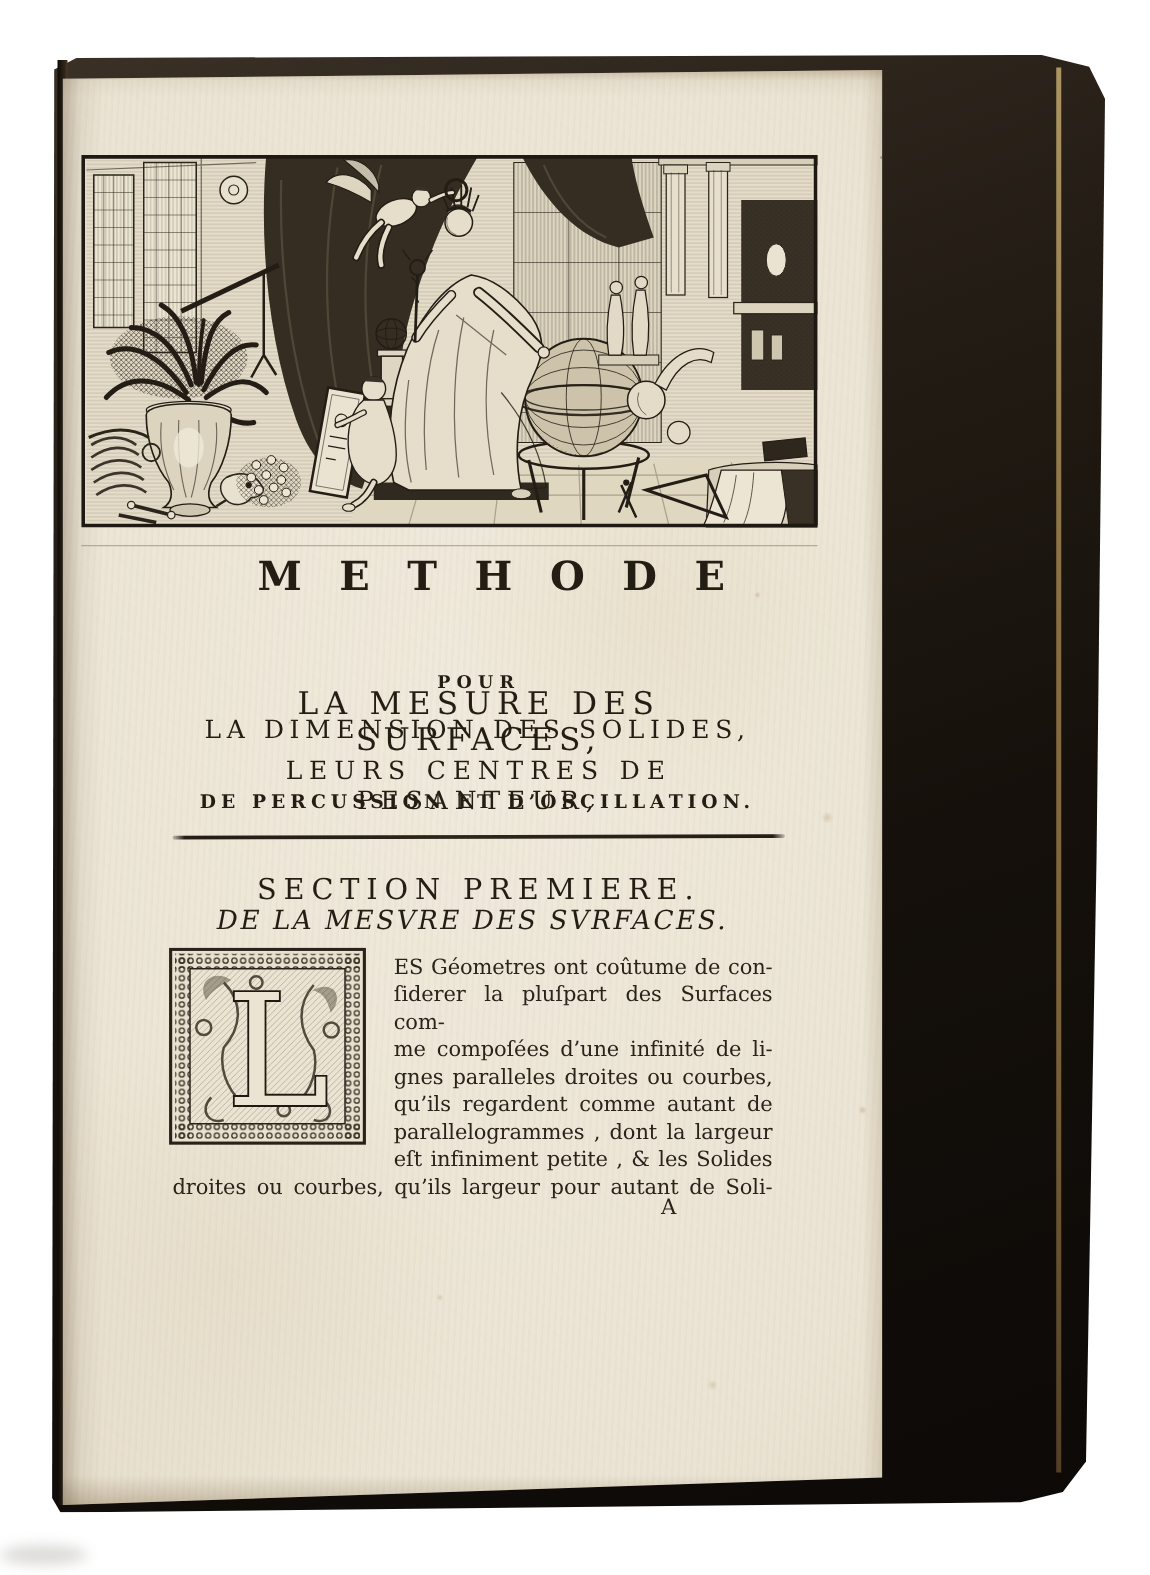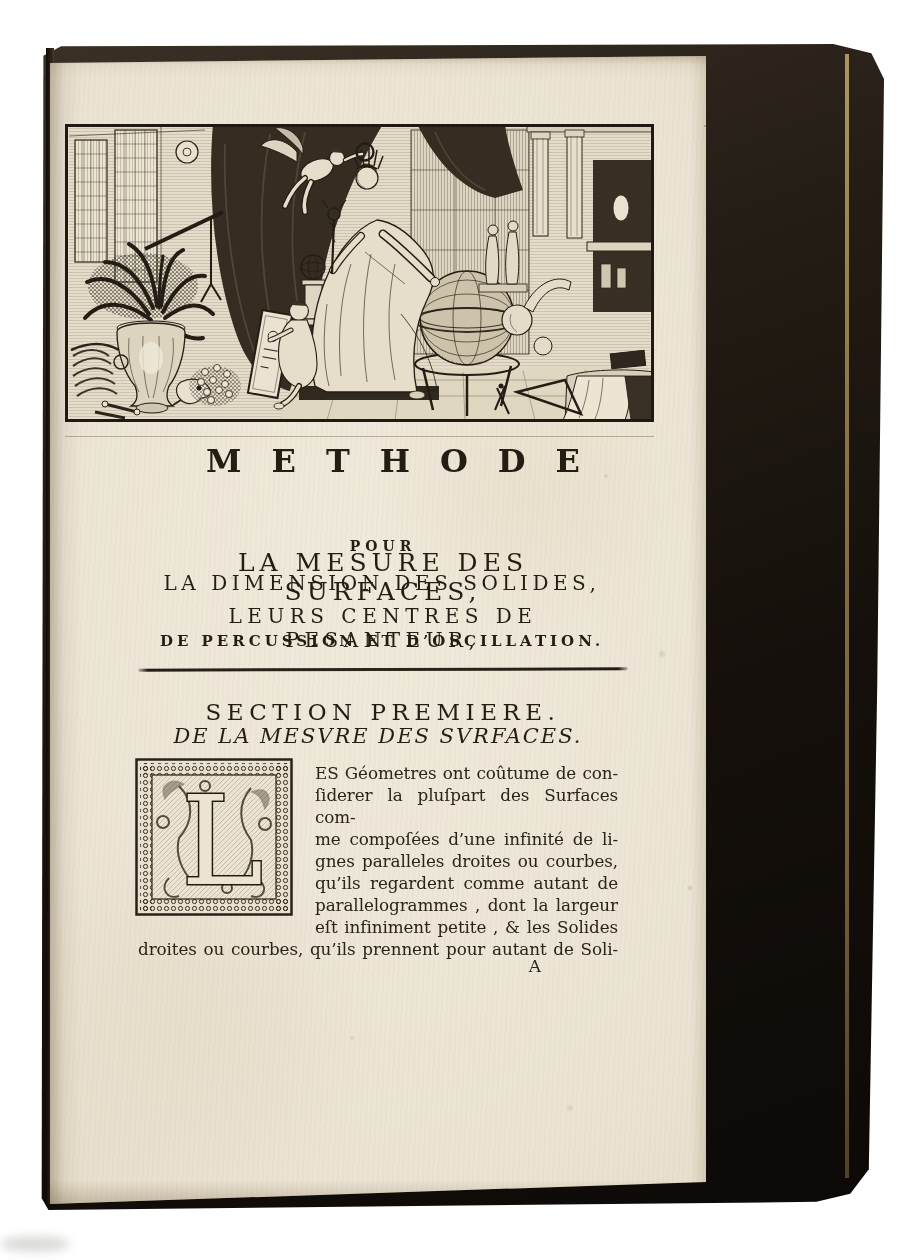--- a/index.html
+++ b/index.html
@@ -364,20 +364,20 @@
         <rect x="17" y="17" width="124" height="124" fill="url(#dchatch)" opacity="0.35"></rect>
         <text x="46" y="126" font-size="124" font-family="DejaVu Serif, Liberation Serif, serif" fill="#ece4d2" stroke="#1f1912" stroke-width="3" paint-order="stroke">L</text>
       </svg>
       <div class="bline">ES Géometres ont coûtume de con-</div>
       <div class="bline">ſiderer la pluſpart des Surfaces com-</div>
       <div class="bline">me compoſées d’une infinité de li-</div>
       <div class="bline">gnes paralleles droites ou courbes,</div>
       <div class="bline">qu’ils regardent comme autant de</div>
       <div class="bline">parallelogrammes , dont la largeur</div>
       <div class="bline">eſt infiniment petite , &amp; les Solides</div>
-      <div class="bline">droites ou courbes, qu’ils prennent pour autant de Soli-</div>
+      <div class="bline">droites ou courbes, qu’ils largeur pour autant de Soli-</div>
     </div>
 
     <div class="signature">A</div>
   </div>
 
   <div class="fore-edge"></div>
 </div>
 
 </body></html>

